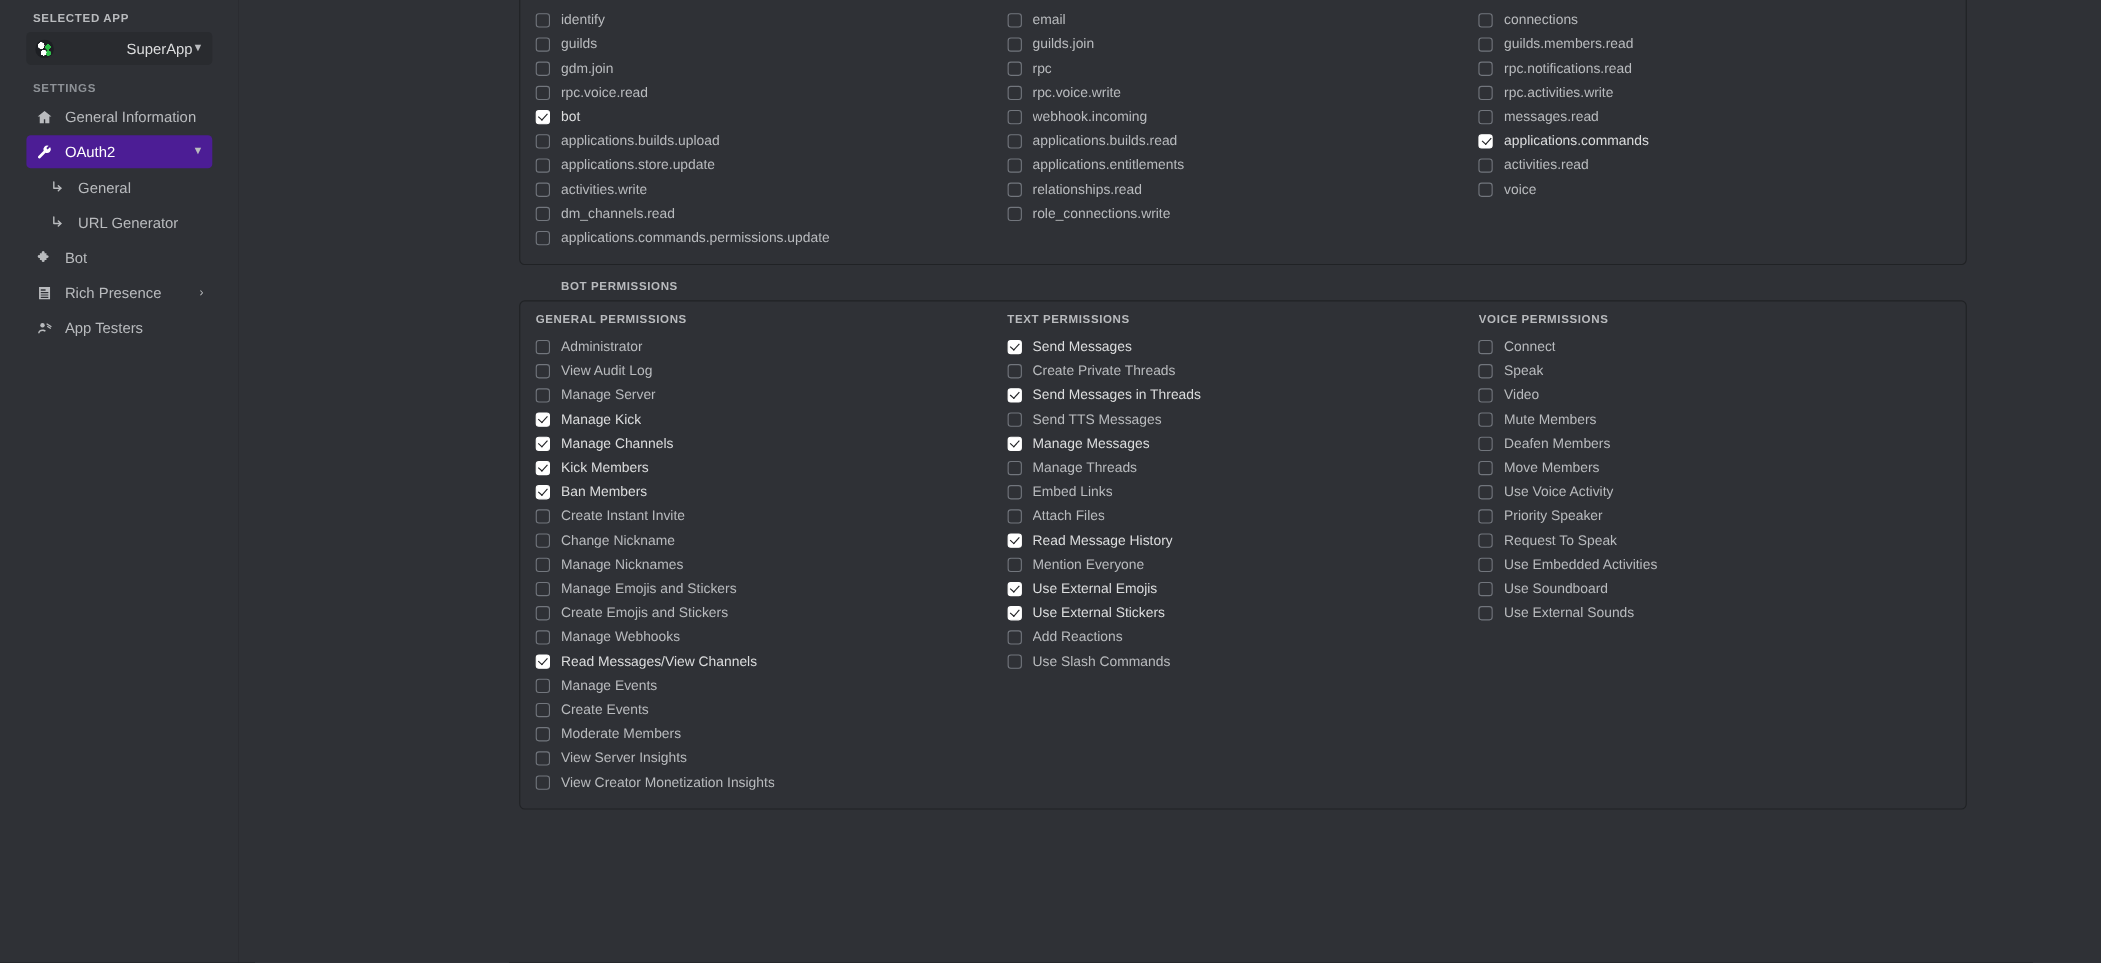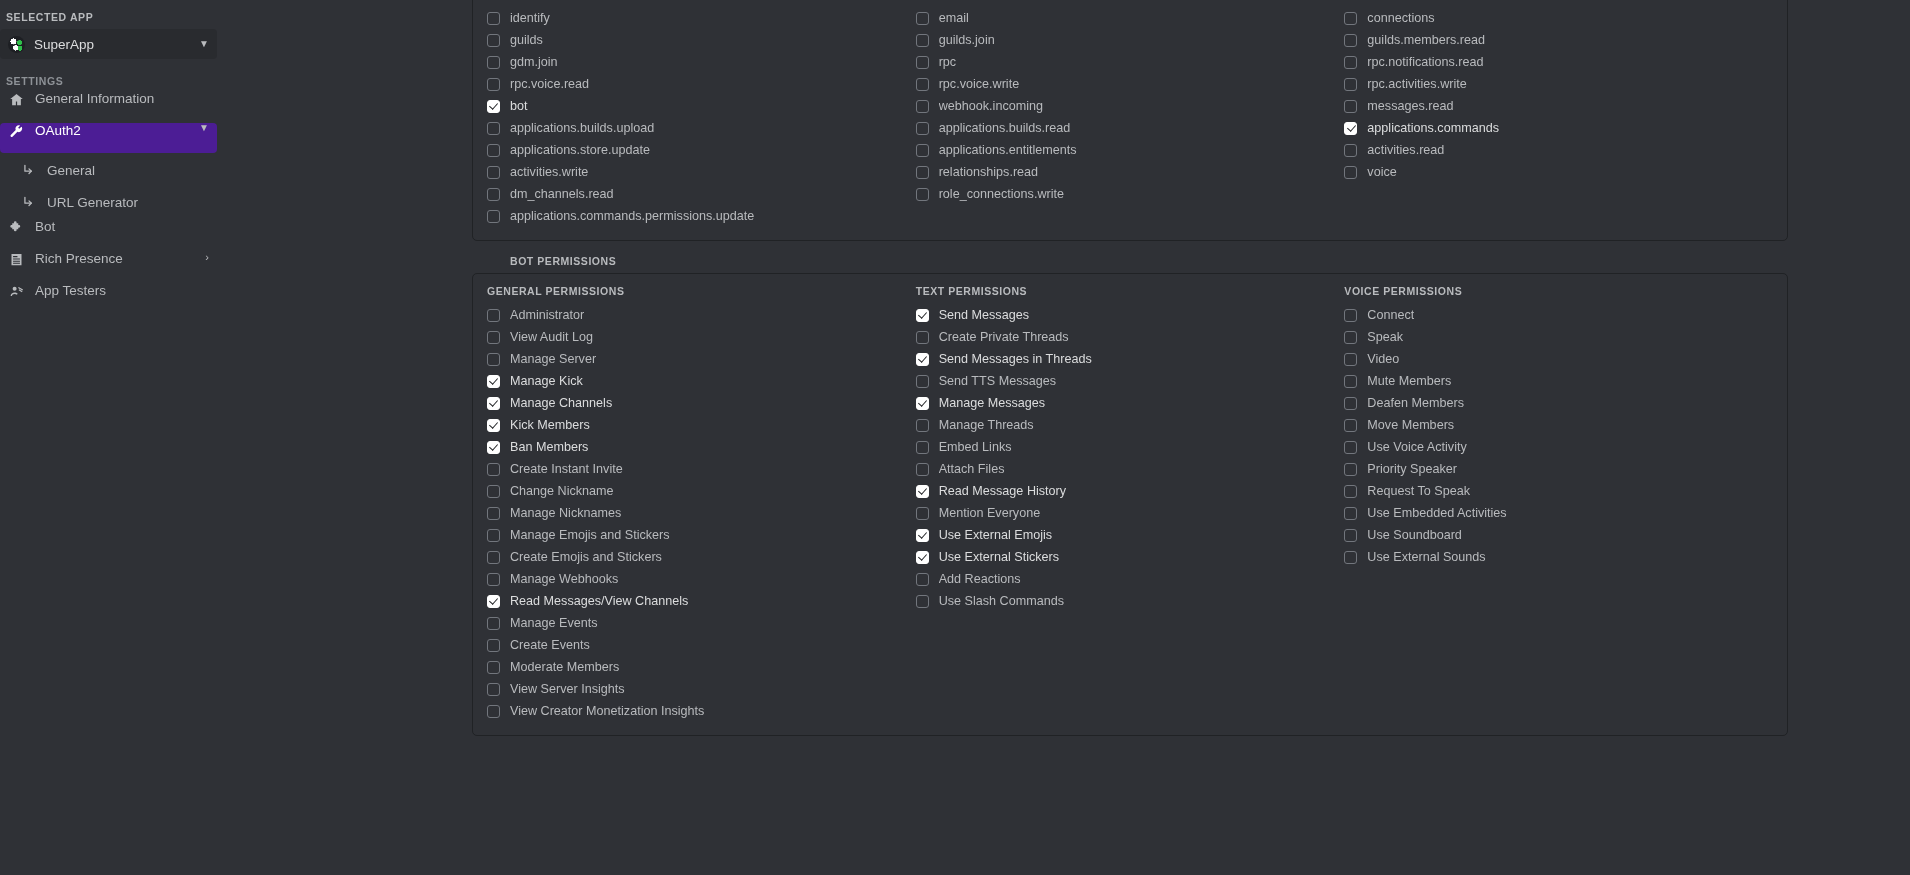--- a/index.html
+++ b/index.html
@@ -8,21 +8,21 @@
     background: #202225;
     font-family: "Liberation Sans", sans-serif;
     overflow: hidden;
   }
   .app { display: flex; width: 1910px; height: 875px; }
 
   
   .sidebar {
     width: 217px; flex: 0 0 217px;
     background: #2f3136;
-    padding: 0 0;
+    padding: 0 24px;
     position: relative;
   }
   .side-head {
     font-size: 10.5px; font-weight: bold; letter-spacing: .6px;
     color: #b9bbbe; text-transform: uppercase;
     padding: 11px 6px 6px 6px;
   }
   .app-select {
     display: flex; align-items: center;
     height: 30px; border-radius: 4px;
@@ -33,30 +33,30 @@
   .app-avatar {
     width: 17px; height: 17px; border-radius: 50%;
     flex: 0 0 17px; margin-right: 9px;
     background:
       radial-gradient(circle at 32% 32%, #ffffff 0 18%, transparent 19%),
       radial-gradient(circle at 68% 40%, #2fbf4a 0 16%, transparent 17%),
       radial-gradient(circle at 45% 70%, #ffffff 0 17%, transparent 18%),
       radial-gradient(circle at 70% 72%, #2fbf4a 0 14%, transparent 15%),
       #1d1f23;
   }
-  .app-name { font-size: 13.5px; color: #dcddde; flex: 1; }
+  .app-name { font-size: 13.5px; color: #dcddde; flex: 1; text-align: right; }
   .chev { color: #b9bbbe; font-size: 10px; line-height: 1; }
 
   .settings-label {
     font-size: 10.5px; font-weight: bold; letter-spacing: .6px;
     color: #8e9297; text-transform: uppercase;
     padding: 16px 6px 4px 6px;
   }
   .nav-item {
-    display: flex; 
+    display: flex; align-items: center;
     height: 30px; border-radius: 4px;
     padding: 0 8px; margin-bottom: 2px;
     color: #b9bbbe; font-size: 13.5px;
     cursor: pointer;
   }
   .nav-item.active { background: #4c1d95; color: #ffffff; }
   .nav-ico {
     width: 16px; height: 16px; flex: 0 0 16px; margin-right: 11px;
     display: flex; align-items: center; justify-content: center;
   }

